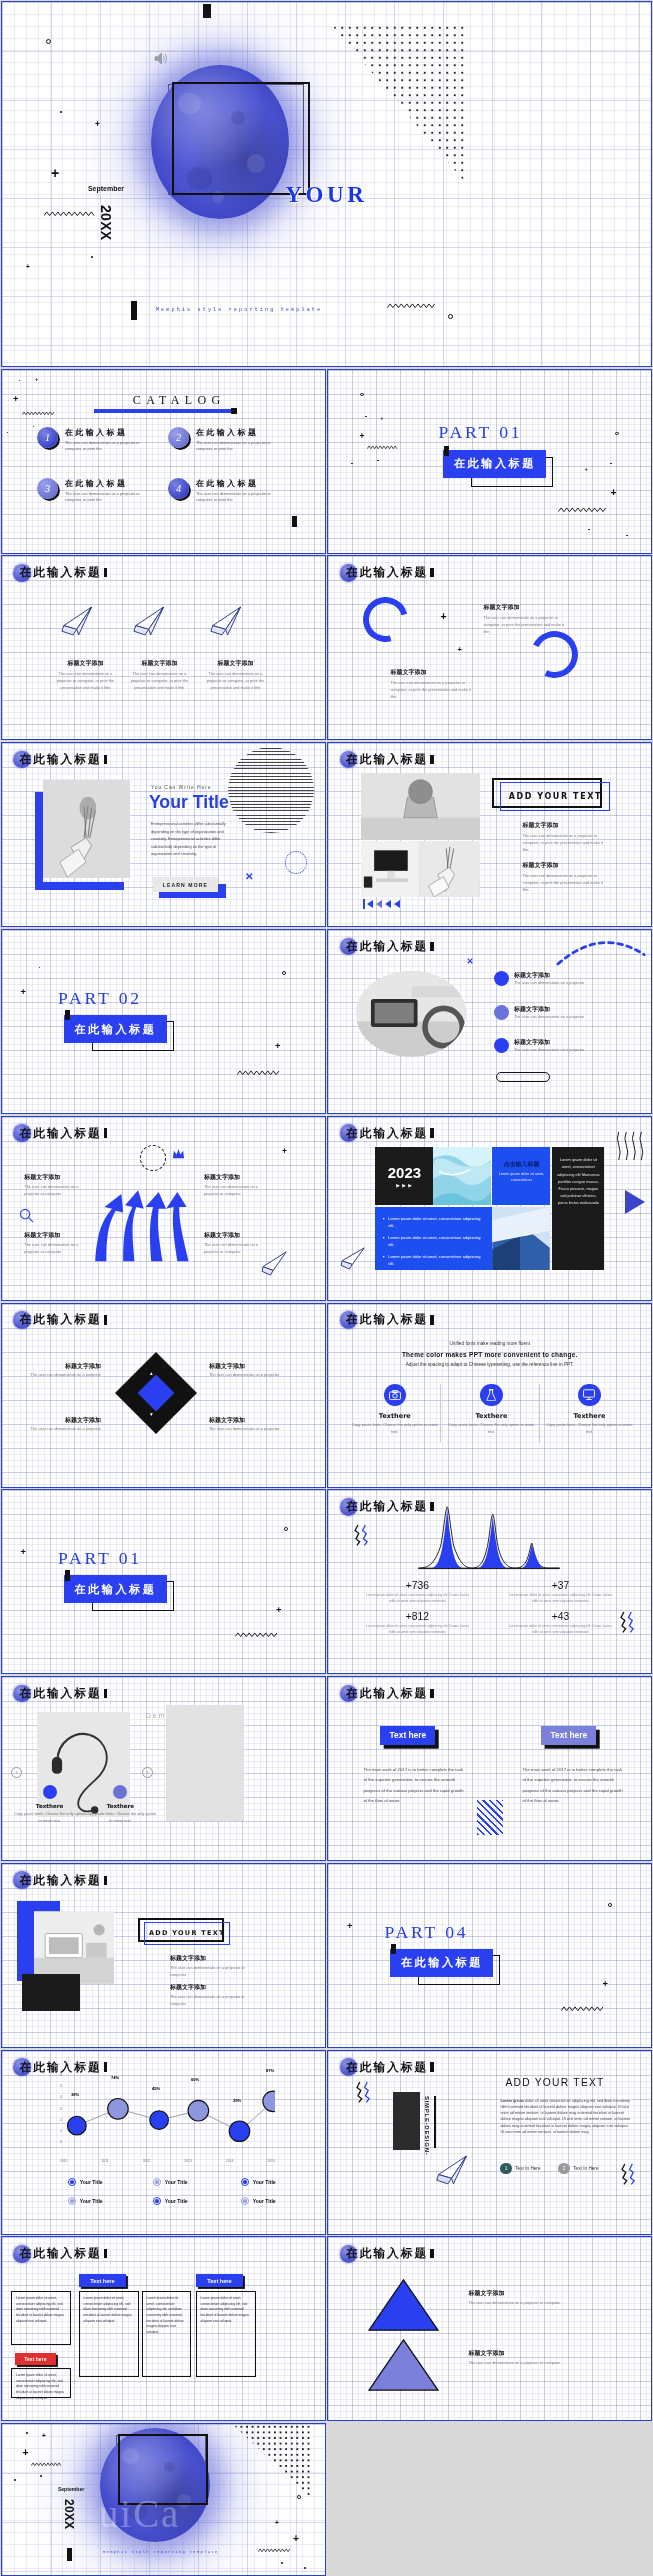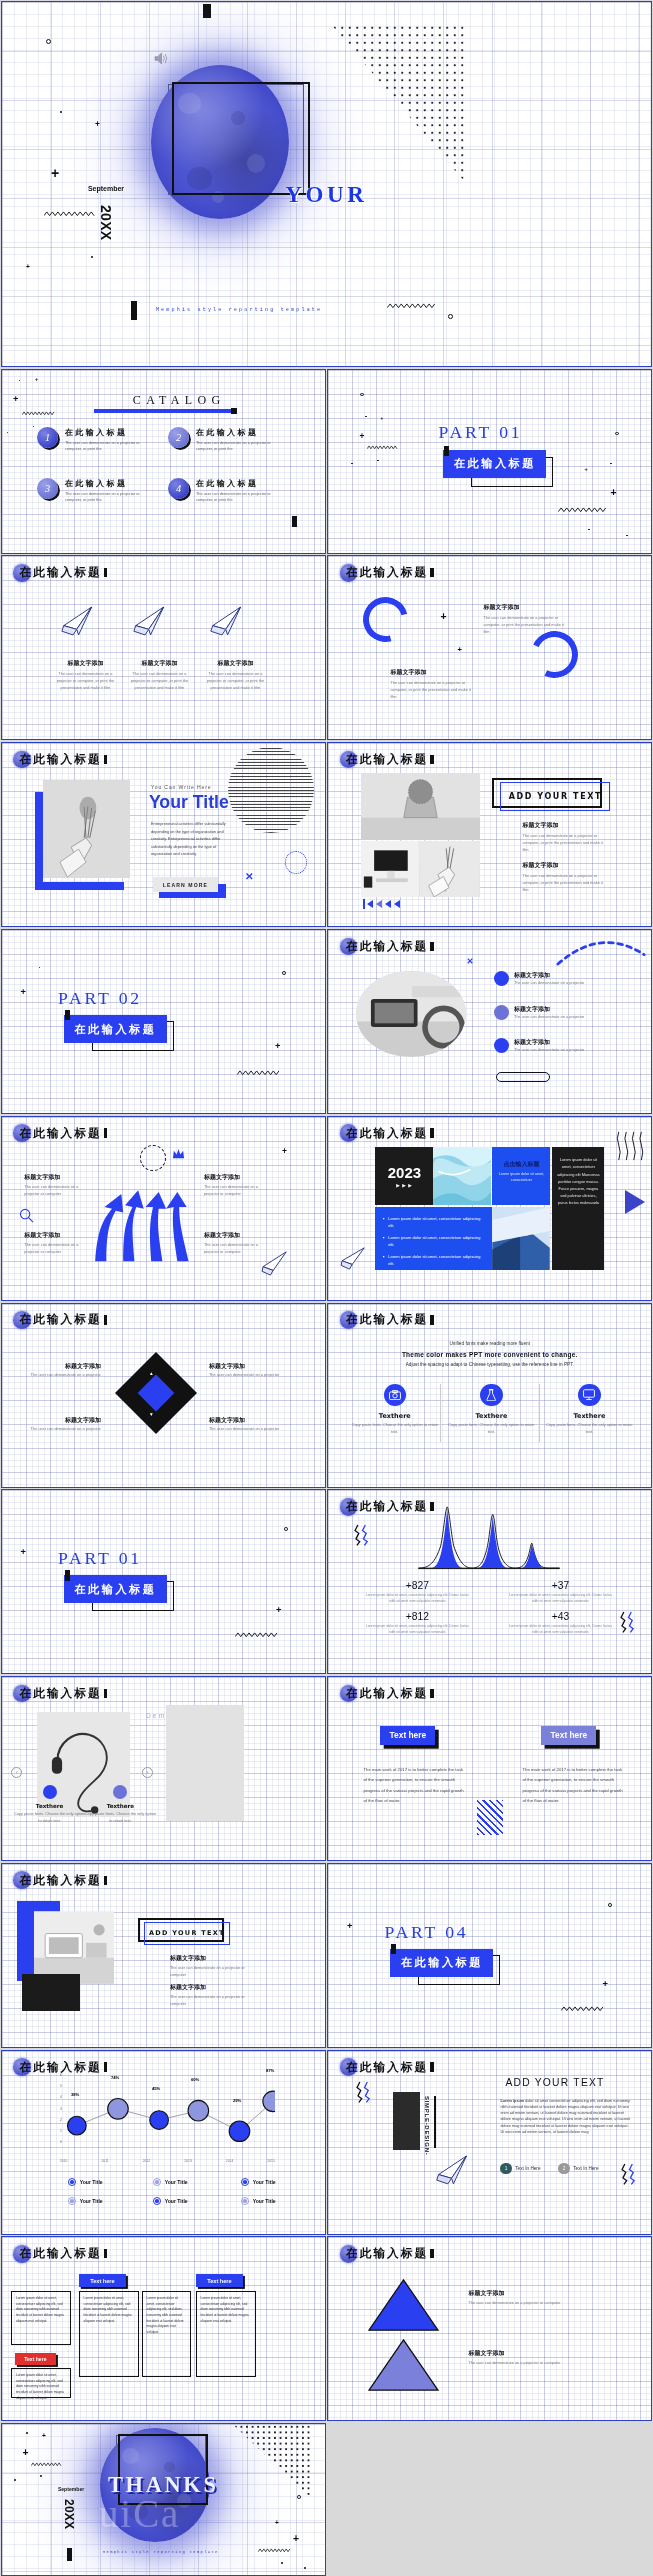--- a/index.html
+++ b/index.html
@@ -877,21 +877,21 @@
             <line x1="0" y1="68.5" x2="152" y2="68.5" stroke="#111" stroke-width="1"></line>
           </svg>
         </div>
         <div class="chart-peaks" style="left:189px;top:52px;">
           <svg width="37" height="28" viewBox="0 0 40 30">
             <path d="M6 28 C10 26 13 18 17 6 C21 18 24 26 28 28 Z" fill="#2a40f0"></path>
           </svg>
         </div>
 
         <div class="kpi" style="left:34px;top:90px;width:110px;">
-          <div class="v">+827</div>
+          <div class="v">+736</div>
           <div class="d">Lorem ipsum dolor sit amet, consectetur adipiscing elit. Donec luctus nibh sit amet sem vulputate venenatis</div>
         </div>
         <div class="kpi" style="left:177px;top:90px;width:110px;">
           <div class="v">+37</div>
           <div class="d">Lorem ipsum dolor sit amet, consectetur adipiscing elit. Donec luctus nibh sit amet sem vulputate venenatis</div>
         </div>
         <div class="kpi" style="left:34px;top:121px;width:110px;">
           <div class="v">+812</div>
           <div class="d">Lorem ipsum dolor sit amet, consectetur adipiscing elit. Donec luctus nibh sit amet sem vulputate venenatis</div>
         </div>
@@ -1239,21 +1239,20 @@
 
         <div class="cover-frame thin" style="left:114px;top:11.2px;width:90px;height:69px;"></div>
         <div class="moon" style="left:98px;top:3.7px;width:110px;height:114px;">
           <div class="crater" style="left:20%;top:18%;width:16%;height:14%;"></div>
           <div class="crater d" style="left:58%;top:30%;width:10%;height:9%;"></div>
           <div class="crater" style="left:70%;top:58%;width:13%;height:12%;"></div>
           <div class="crater d" style="left:26%;top:66%;width:18%;height:15%;"></div>
         </div>
         <div class="cover-frame" style="left:116px;top:9.3px;width:90px;height:71px;"></div>
         <div class="wm" style="left:97px;top:67px;">uiCa</div>
-        <div class="thanks-title" style="top:48px;">THANKS</div>
         <div class="month" style="left:56px;top:62px;font-size:5.1px;">September</div>
         <div class="year" style="left:74px;top:75px;font-size:12px;">20XX</div>
         <div class="blackbar" style="left:65px;top:124px;width:4.7px;height:13px;"></div>
         <div class="cover-sub" style="left:101px;top:126px;font-size:3.7px;letter-spacing:.38em;">Memphis style reporting template</div>
       </div>
     </div>
     <div class="slide w-half blank" style="height:153px;"></div>
   </div>
 
 </div>

